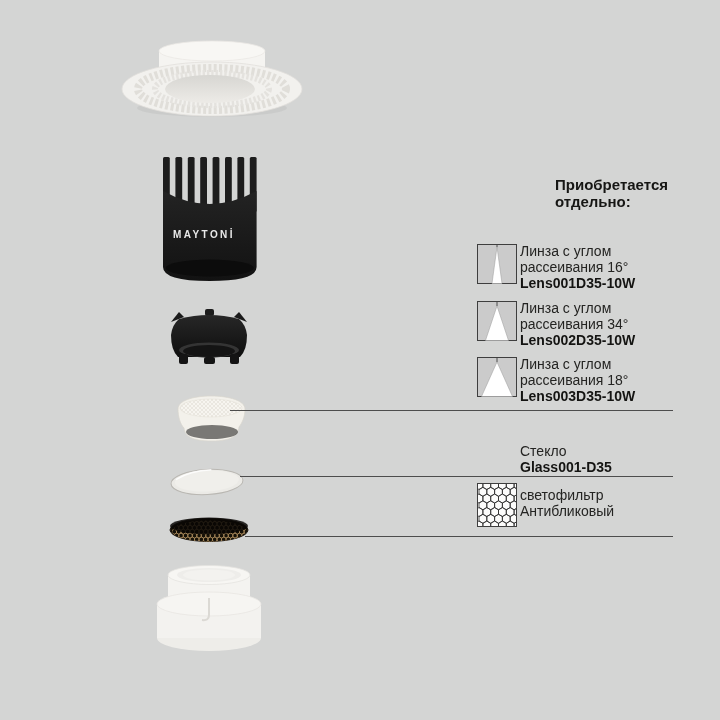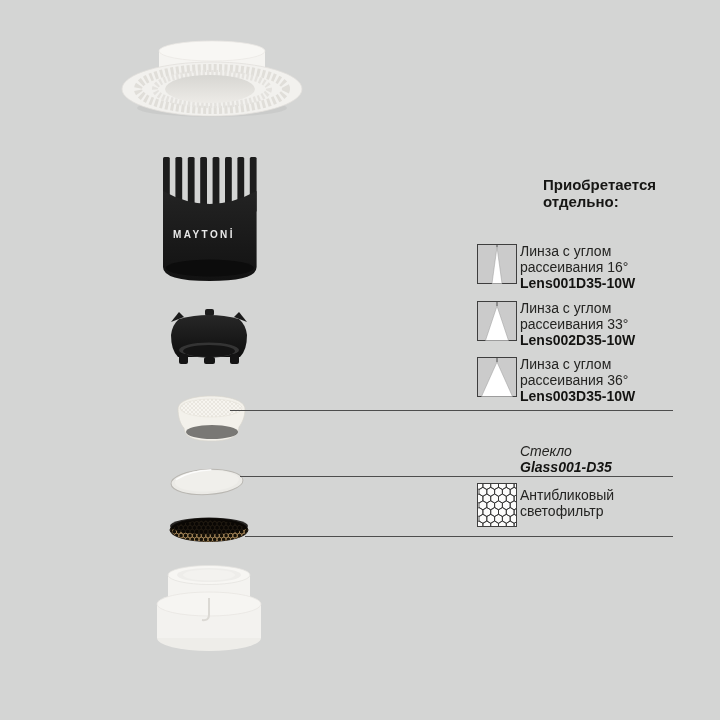--- a/index.html
+++ b/index.html
@@ -19,26 +19,26 @@
     letter-spacing:2.4px;color:#e9e9e9;z-index:3;
   }
   .lead{position:absolute;height:1px;background:#4d4d4d;z-index:1;}
   .lead1{left:230px;top:410px;width:443px;}
   .lead2{left:240px;top:476px;width:433px;}
   .lead3{left:245px;top:536px;width:428px;}
   .aside-header{
     position:absolute;left:543px;top:176px;
     font-size:15px;font-weight:700;line-height:17px;color:#161614;
   }
-  .aside-header span{display:block;}
+  .aside-header span{display:block;margin-left:12px;}
   .acc-icon{position:absolute;left:477px;width:40px;height:40px;}
   .acc-icon.hc{height:44px;}
   .i1{top:244px;} .i2{top:301px;} .i3{top:357px;} .i4{top:483px;}
   .acc-text{position:absolute;left:520px;font-size:14px;line-height:16px;}
-  .t1{top:243px;} .t2{top:300px;} .t3{top:356px;} .t4{top:443px;font-style:italic;} .t5{top:487px;}
+  .t1{top:243px;} .t2{top:300px;} .t3{top:356px;} .t4{top:443px;} .t5{top:487px;}
   .acc-code{font-weight:700;color:#141412;}
   .acc-line{color:#242422;}
 </style>
 </head>
 <body>
 
 <div class="stage">
 
   <svg class="diagram" viewBox="100 35 220 630">
     <defs>
@@ -279,32 +279,32 @@
     <div class="acc-code">Lens001D35-10W</div>
   </div>
 
   <svg class="acc-icon i2" viewBox="0 0 40 40">
     <rect x="0.5" y="0.5" width="39" height="39" fill="#cbcbcb" stroke="#3e3e3e"></rect>
     <line x1="20" y1="0" x2="20" y2="5" stroke="#3e3e3e" stroke-width="0.9"></line>
     <polygon points="20,5 8.5,39.5 31.5,39.5" fill="#ffffff" stroke="#9a9a9a" stroke-width="0.5"></polygon>
   </svg>
   <div class="acc-text t2">
     <div class="acc-line">Линза с углом</div>
-    <div class="acc-line">рассеивания 33°</div>
+    <div class="acc-line">рассеивания 34°</div>
     <div class="acc-code">Lens002D35-10W</div>
   </div>
 
   <svg class="acc-icon i3" viewBox="0 0 40 40">
     <rect x="0.5" y="0.5" width="39" height="39" fill="#cbcbcb" stroke="#3e3e3e"></rect>
     <line x1="20" y1="0" x2="20" y2="5" stroke="#3e3e3e" stroke-width="0.9"></line>
     <polygon points="20,5 4.5,39.5 35.5,39.5" fill="#ffffff" stroke="#9a9a9a" stroke-width="0.5"></polygon>
   </svg>
   <div class="acc-text t3">
     <div class="acc-line">Линза с углом</div>
-    <div class="acc-line">рассеивания 36°</div>
+    <div class="acc-line">рассеивания 18°</div>
     <div class="acc-code">Lens003D35-10W</div>
   </div>
 
   <div class="acc-text t4">
     <div class="acc-line">Стекло</div>
     <div class="acc-code">Glass001-D35</div>
   </div>
 
   <svg class="acc-icon hc i4" viewBox="0 0 40 44">
     <rect x="0.5" y="0.5" width="39" height="43" fill="#fcfcfb" stroke="#3e3e3e"></rect>
@@ -354,17 +354,17 @@
         <polygon points="9.8,51.5 5.9,53.8 2.0,51.5 2.0,47.0 5.9,44.8 9.8,47.0" fill="none" stroke="#2d2d2d" stroke-width="0.8"></polygon>
         <polygon points="17.6,51.5 13.7,53.8 9.8,51.5 9.8,47.0 13.7,44.8 17.6,47.0" fill="none" stroke="#2d2d2d" stroke-width="0.8"></polygon>
         <polygon points="25.4,51.5 21.5,53.8 17.6,51.5 17.6,47.0 21.5,44.8 25.4,47.0" fill="none" stroke="#2d2d2d" stroke-width="0.8"></polygon>
         <polygon points="33.2,51.5 29.3,53.8 25.4,51.5 25.4,47.0 29.3,44.8 33.2,47.0" fill="none" stroke="#2d2d2d" stroke-width="0.8"></polygon>
         <polygon points="41.0,51.5 37.1,53.8 33.2,51.5 33.2,47.0 37.1,44.8 41.0,47.0" fill="none" stroke="#2d2d2d" stroke-width="0.8"></polygon>
         <polygon points="48.8,51.5 44.9,53.8 41.0,51.5 41.0,47.0 44.9,44.8 48.8,47.0" fill="none" stroke="#2d2d2d" stroke-width="0.8"></polygon>
       </g>
     <rect x="0.5" y="0.5" width="39" height="43" fill="none" stroke="#3e3e3e"></rect>
   </svg>
   <div class="acc-text t5">
+    <div class="acc-line">светофильтр</div>
     <div class="acc-line">Антибликовый</div>
-    <div class="acc-line">светофильтр</div>
   </div>
 
 </div>
 
 </body></html>

